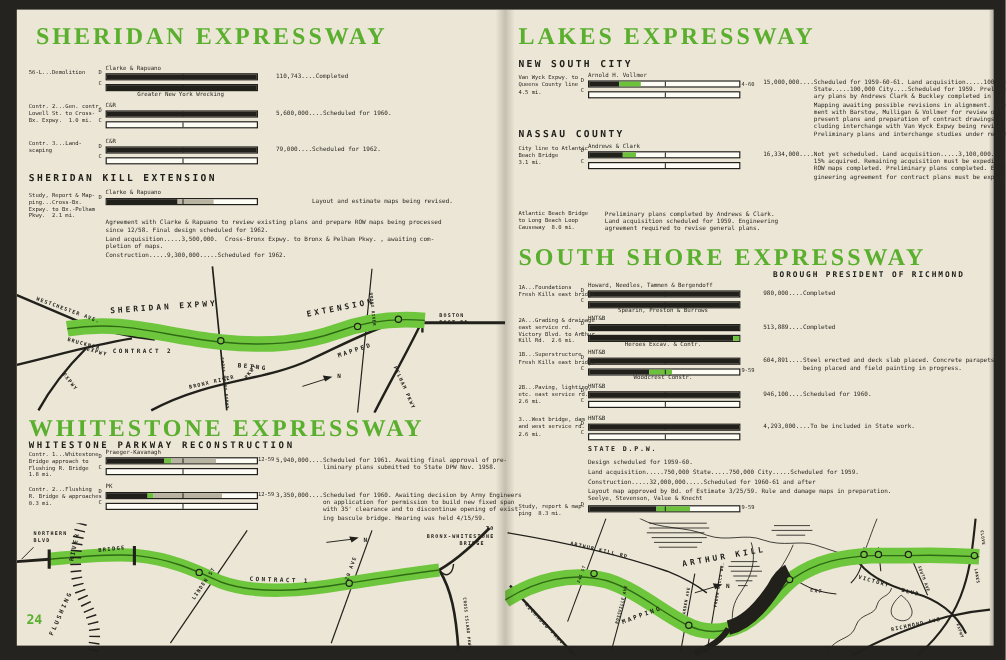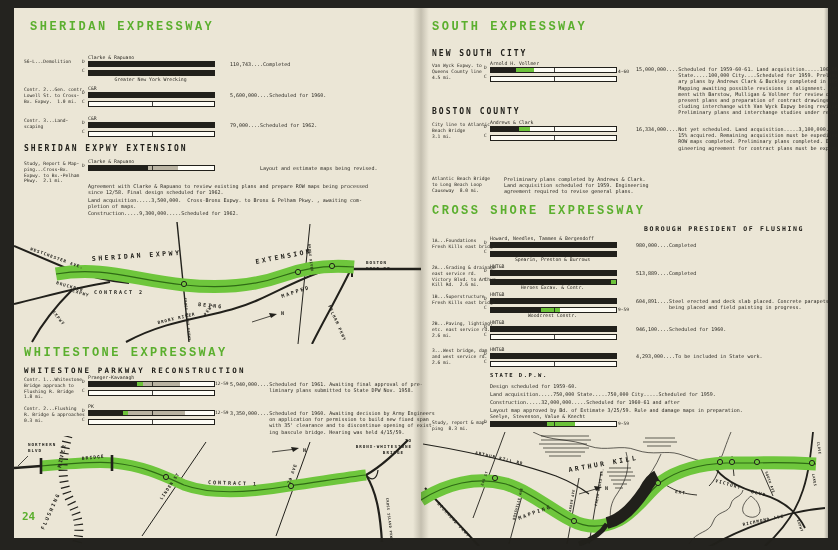--- a/index.html
+++ b/index.html
@@ -3,21 +3,21 @@
 <meta charset="utf-8">
 <style>
   html,body{margin:0;padding:0}
   body{width:838px;height:550px;position:relative;overflow:hidden;background:#24231f;
        font-family:"DejaVu Sans Mono",monospace;}
   .paper{position:absolute;left:14px;top:8px;width:814px;height:530px;background:#ebe6d6;}
   .gutter{position:absolute;left:399px;top:0;width:16px;height:100%;
           background:linear-gradient(90deg,rgba(0,0,0,0),rgba(60,55,40,.22) 50%,rgba(0,0,0,0));}
   .edge-r{position:absolute;right:0;top:0;width:4px;height:100%;background:linear-gradient(270deg,rgba(0,0,0,.25),rgba(0,0,0,0));}
   .abs{position:absolute}
-  .title{font-family:Liberation Mono, monospace;font-weight:bold;font-size:12px;color:#5baf2e;
+  .title{font-family:Liberation Serif, serif;font-weight:bold;font-size:20px;color:#5baf2e;
          letter-spacing:2.5px;white-space:nowrap}
   .sub{font-weight:bold;font-size:8px;letter-spacing:2px;color:#21201b;white-space:nowrap}
   .sub2{font-weight:bold;font-size:7.5px;letter-spacing:2.2px;color:#21201b;white-space:nowrap}
   .lbl{font-size:4.6px;line-height:5.8px;white-space:pre;color:#2a2822}
   .val{font-size:5px;line-height:6.2px;white-space:pre;color:#2a2822}
   .con{font-size:4.8px;white-space:nowrap;color:#2a2822}
   .con-c{width:125px;text-align:center}
   .dc{font-size:4.5px;color:#2a2822}
   .tag{font-size:4.5px;color:#2a2822;white-space:nowrap}
   .bar{width:125px;height:4px;background:#fdfcf5;border:1px solid #21201b;display:flex;position:absolute}
@@ -69,21 +69,21 @@
   <span class="abs dc" style="left:68px;top:112px">D</span>
   <div class="abs bar" style="left:74px;top:114px">
       <i style="width: 100%; background: rgb(33, 32, 27);"></i>
     </div>
   <span class="abs dc" style="left:68px;top:121px">C</span>
   <div class="abs bar" style="left:74px;top:123px"></div>
   <div class="abs lbl" style="left:10px;top:110px">Contr. 3...Land-
 scaping</div>
   <div class="abs val" style="left:216px;top:114px">79,000....Scheduled for 1962.</div>
 
-  <div class="abs sub" style="left:10px;top:136px">SHERIDAN EXPWY EXTENSION</div>
+  <div class="abs sub" style="left:10px;top:136px">SHERIDAN KILL EXTENSION</div>
   <div class="abs con" style="left:74px;top:151px">Clarke &amp; Rapuano</div>
   <span class="abs dc" style="left:68px;top:155px">D</span>
   <div class="abs bar" style="left:74px;top:157px">
       <i style="width: 47%; background: rgb(33, 32, 27);"></i>
       <i style="width: 24%; background: rgb(185, 179, 162);"></i>
     </div>
   <div class="abs lbl" style="left:10px;top:153px">Study, Report &amp; Map-
 ping...Cross-Bx.
 Expwy. to Bx.-Pelham
 Pkwy.  2.1 mi.</div>
@@ -205,21 +205,21 @@
     <text class="t4" transform="rotate(-70 276 48)" x="276" y="48">20 AVE</text>
     <text class="t5" x="289" y="16">N</text>
     <text class="t4" text-anchor="end" x="398" y="6">TO</text>
     <text class="t4" text-anchor="end" x="398" y="12">BRONX-WHITESTONE</text>
     <text class="t4" text-anchor="end" x="390" y="18">BRIDGE</text>
     <text class="t3" transform="rotate(84 372 62)" x="372" y="62">CROSS ISLAND PKWY</text>
   </svg>
 
   <div class="abs pagenum" style="left:8px;top:502px">24</div>
 
-  <div class="abs title" style="left:418px;top:12px">SOUTH EXPRESSWAY</div>
+  <div class="abs title" style="left:418px;top:12px">LAKES EXPRESSWAY</div>
   <div class="abs sub" style="left:418px;top:41px">NEW SOUTH CITY</div>
 
   <div class="abs con" style="left:476px;top:53px">Arnold H. Vollmer</div>
   <span class="abs dc" style="left:470px;top:57px">D</span>
   <div class="abs bar" style="left:476px;top:59px">
       <i style="width: 20%; background: rgb(33, 32, 27);"></i>
       <i style="width: 14%; background: rgb(108, 194, 58);"></i>
     </div>
   <span class="abs dc" style="left:470px;top:66px">C</span>
   <div class="abs bar" style="left:476px;top:68px"></div>
@@ -229,21 +229,21 @@
 4.5 mi.</div>
   <div class="abs val" style="left:622px;top:58px">15,000,000....Scheduled for 1959-60-61. Land acquisition.....100,000
               State.....100,000 City....Scheduled for 1959. Prelimin-
               ary plans by Andrews Clark &amp; Buckley completed in 1951.
               Mapping awaiting possible revisions in alignment. Agree-
               ment with Barstow, Mulligan &amp; Vollmer for review of
               present plans and preparation of contract drawings in-
               cluding interchange with Van Wyck Expwy being revised.
               Preliminary plans and interchange studies under review.</div>
 
-  <div class="abs sub" style="left:418px;top:99px">BOSTON COUNTY</div>
+  <div class="abs sub" style="left:418px;top:99px">NASSAU COUNTY</div>
 
   <div class="abs con" style="left:476px;top:112px">Andrews &amp; Clark</div>
   <span class="abs dc" style="left:470px;top:116px">D</span>
   <div class="abs bar" style="left:476px;top:118px">
       <i style="width: 22%; background: rgb(33, 32, 27);"></i>
       <i style="width: 9%; background: rgb(108, 194, 58);"></i>
     </div>
   <span class="abs dc" style="left:470px;top:125px">C</span>
   <div class="abs bar" style="left:476px;top:127px"></div>
   <div class="abs lbl" style="left:418px;top:114px">City line to Atlantic
@@ -254,22 +254,22 @@
               ROW maps completed. Preliminary plans completed. En-
               gineering agreement for contract plans must be expedited.</div>
 
   <div class="abs lbl" style="left:418px;top:168px">Atlantic Beach Bridge
 to Long Beach Loop
 Causeway  8.0 mi.</div>
   <div class="abs val" style="left:490px;top:168px">Preliminary plans completed by Andrews &amp; Clark.
 Land acquisition scheduled for 1959. Engineering
 agreement required to revise general plans.</div>
 
-  <div class="abs title" style="left:418px;top:196px">CROSS SHORE EXPRESSWAY</div>
-  <div class="abs sub2" style="left:524px;top:217px;width:266px;text-align:right;letter-spacing:1.6px;font-size:6.5px">BOROUGH PRESIDENT OF FLUSHING</div>
+  <div class="abs title" style="left:418px;top:196px">SOUTH SHORE EXPRESSWAY</div>
+  <div class="abs sub2" style="left:524px;top:217px;width:266px;text-align:right;letter-spacing:1.6px;font-size:6.5px">BOROUGH PRESIDENT OF RICHMOND</div>
 
   <div class="abs con" style="left:476px;top:228px">Howard, Needles, Tammen &amp; Bergendoff</div>
   <span class="abs dc" style="left:470px;top:232px">D</span>
   <div class="abs bar" style="left:476px;top:234px">
       <i style="width: 100%; background: rgb(33, 32, 27);"></i>
     </div>
   <span class="abs dc" style="left:470px;top:241px">C</span>
   <div class="abs bar" style="left:476px;top:243px">
       <i style="width: 100%; background: rgb(33, 32, 27);"></i>
     </div>

